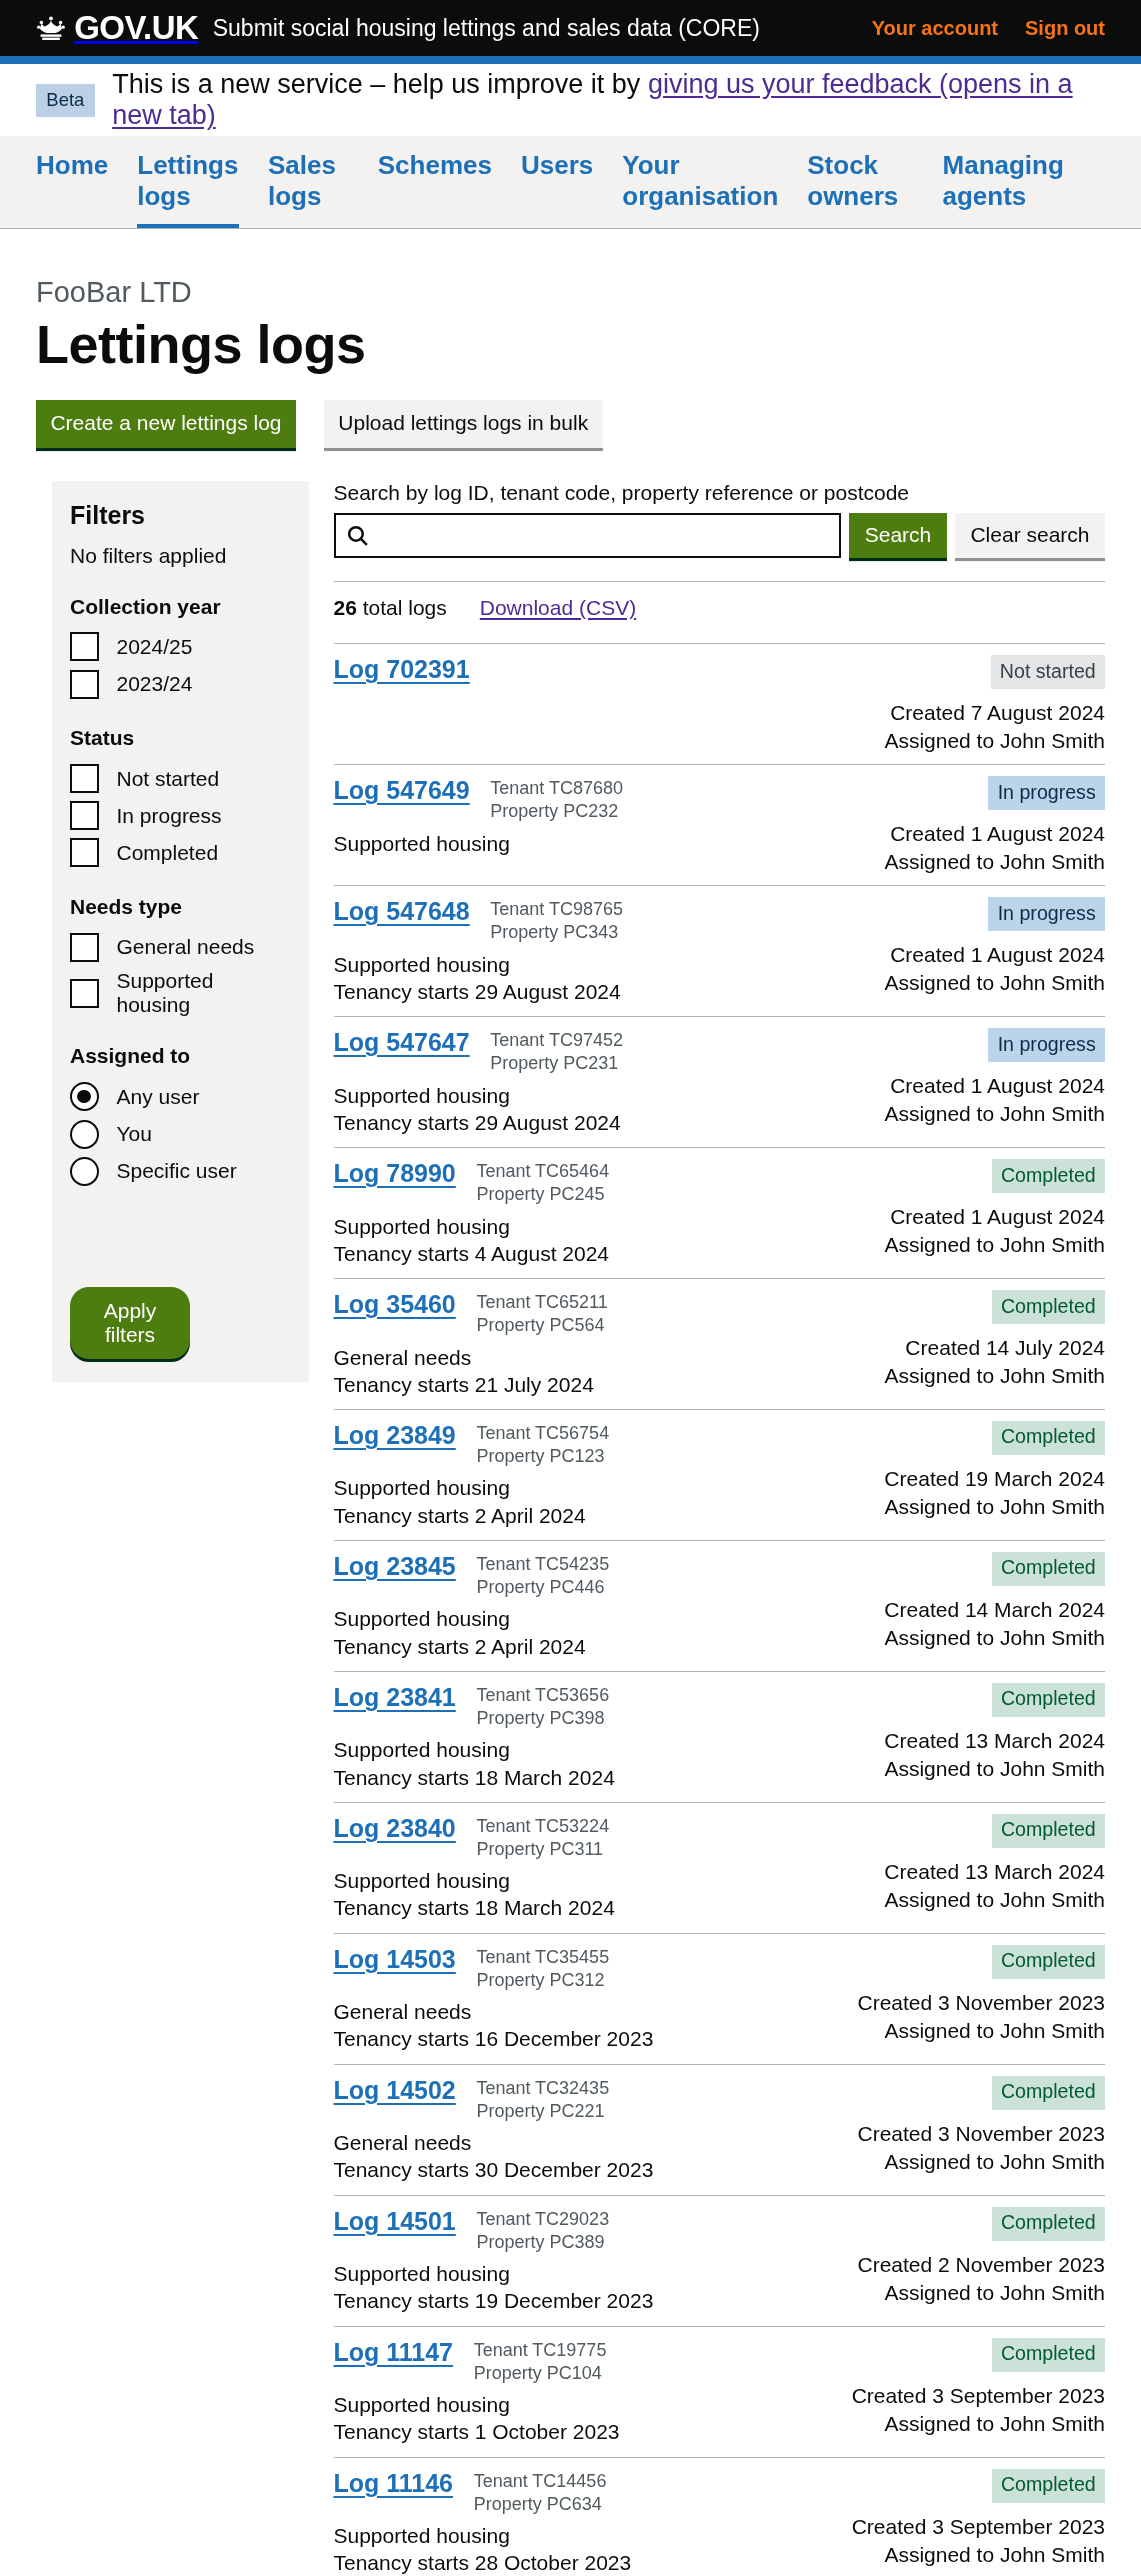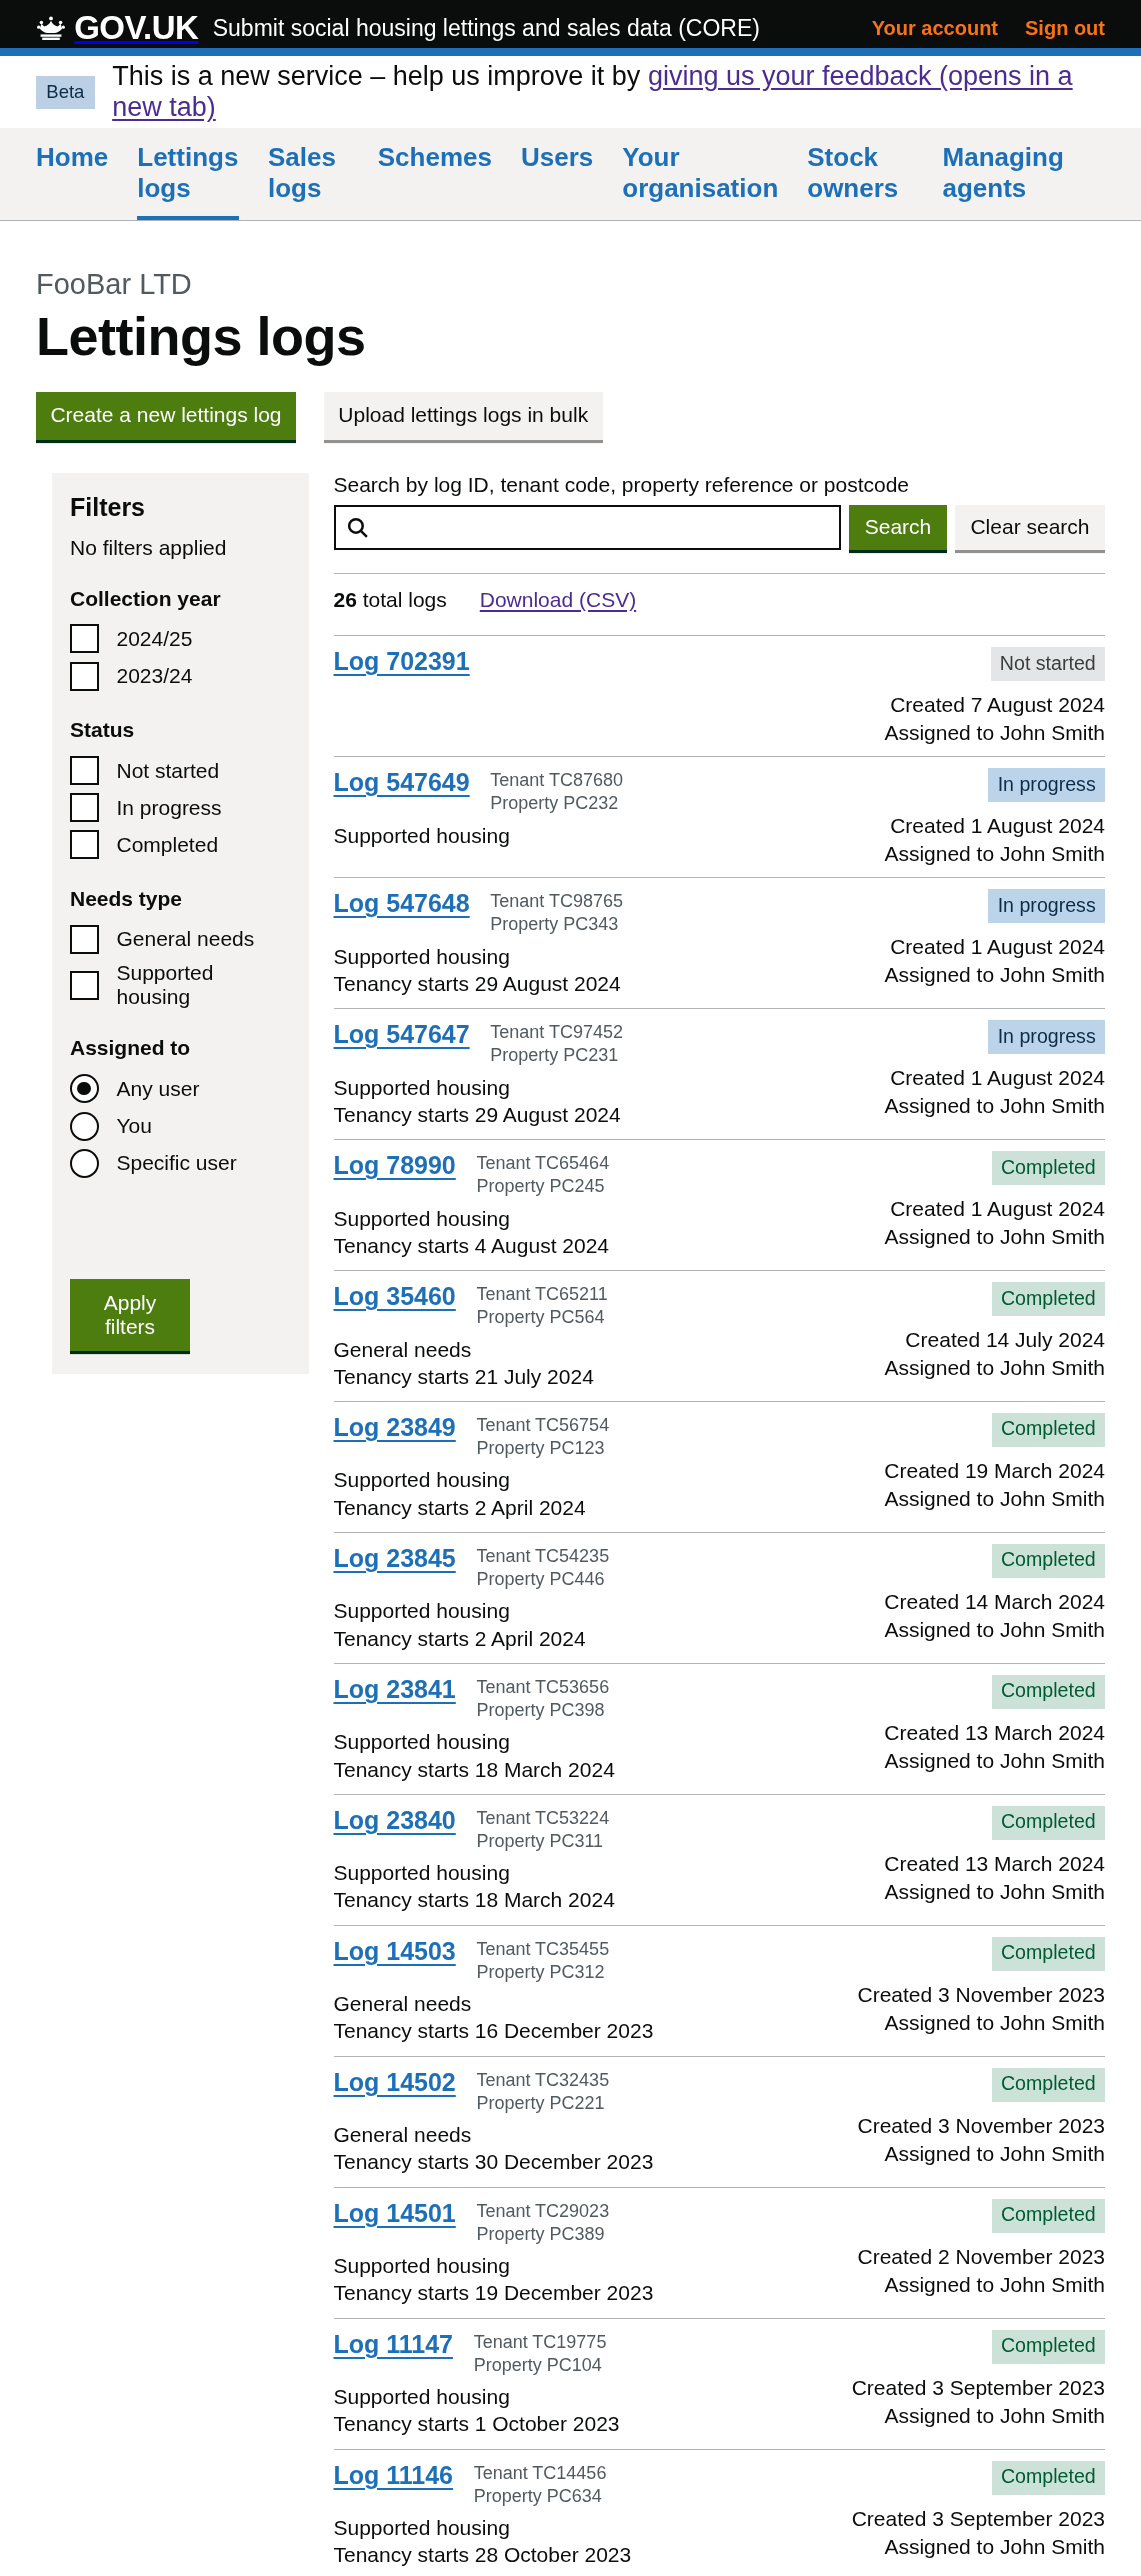--- a/index.html
+++ b/index.html
@@ -1,21 +1,21 @@
 <!DOCTYPE html>
 <html style="font-size:8.2px"><head>
 <meta charset="utf-8">
 <style>
   * { margin:0; padding:0; box-sizing:border-box; }
   body { font-family:"Liberation Sans","DejaVu Sans",sans-serif; background:#ffffff; color:#0b0c0c; }
   .page { width:1141px; height:3549px; overflow:hidden; background:#ffffff; }
   .container { width:1069px; margin:0 auto; position:relative; }
 
   
-  .govuk-header { background:#0b0c0c; height:56px; border-bottom:8.8px solid #1d70b8; }
+  .govuk-header { background:#0b0c0c; height:64px; border-bottom:8.8px solid #1d70b8; }
   .govuk-header .container { display:flex; align-items:center; height:56px; }
   .logo-wrap { display:flex; align-items:center; gap:8.2px; }
   .crown-icon svg { display:block; }
   .govuk-logotype { color:#ffffff; font-weight:bold; font-size:33px; letter-spacing:-0.5px; }
   .service-name { color:#ffffff; font-size:23px; margin-left:14.4px; font-weight:400; }
   .header-links { margin-left:auto; display:flex; gap:27px; }
   .header-links a { color:#f97316; font-size:20px; font-weight:bold; text-decoration:none; }
 
   
   .phase-banner { background:#ffffff; }
@@ -51,21 +51,21 @@
   .filter-heading { font-size:21px; font-weight:bold; margin-top:27px; }
   .choice-group { margin-top:13.4px; }
   .choice-row { display:flex; align-items:center; margin-top:7.2px; min-height:30px; }
   .choice-row:first-child { margin-top:0; }
   .checkbox-box { width:29px; height:29px; border:2.6px solid #0b0c0c; background:#ffffff; flex:0 0 auto; }
   .radio-circle { width:29px; height:29px; border:2.6px solid #0b0c0c; border-radius:50%; background:#ffffff;
                   flex:0 0 auto; position:relative; }
   .radio-circle.selected::after { content:""; position:absolute; left:5.2px; top:5.2px; width:13.4px; height:13.4px;
                   border-radius:50%; background:#0b0c0c; }
   .choice-label { font-size:21px; margin-left:17.5px; }
-  .apply-btn { margin-top:101px; width:120px; }
+  .apply-btn { margin-top:101px; width:120px;border-radius:19px; }
 
   
   .search-label { font-size:21px; }
   .search-row { display:flex; margin-top:8.2px; gap:8.2px; }
   .search-input-wrap { position:relative; flex:1; }
   .search-input { width:100%; height:45px; border:2.6px solid #0b0c0c; font-size:21px; padding:0 10.3px 0 47px;
                   font-family:inherit; background:#fff; }
   .search-icon { position:absolute; left:11.3px; top:10.3px; }
   .btn-search { height:45px; padding:0 15.5px; font-size:21px; }
   .btn-clear { height:45px; padding:0 15.5px; font-size:21px; }

